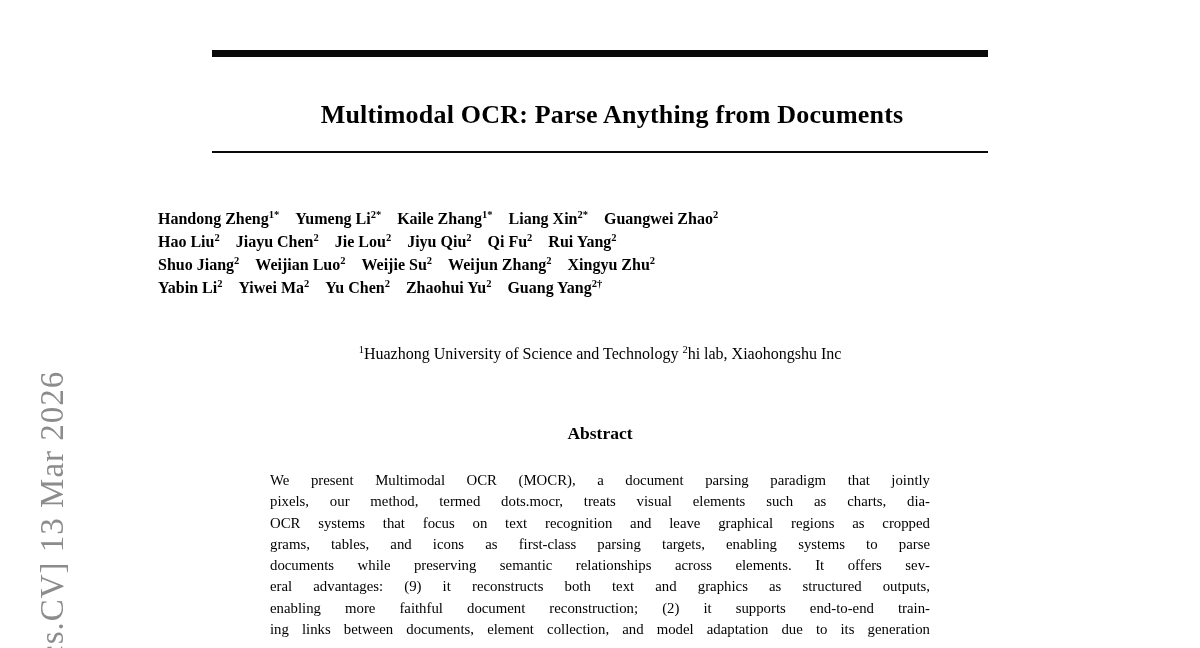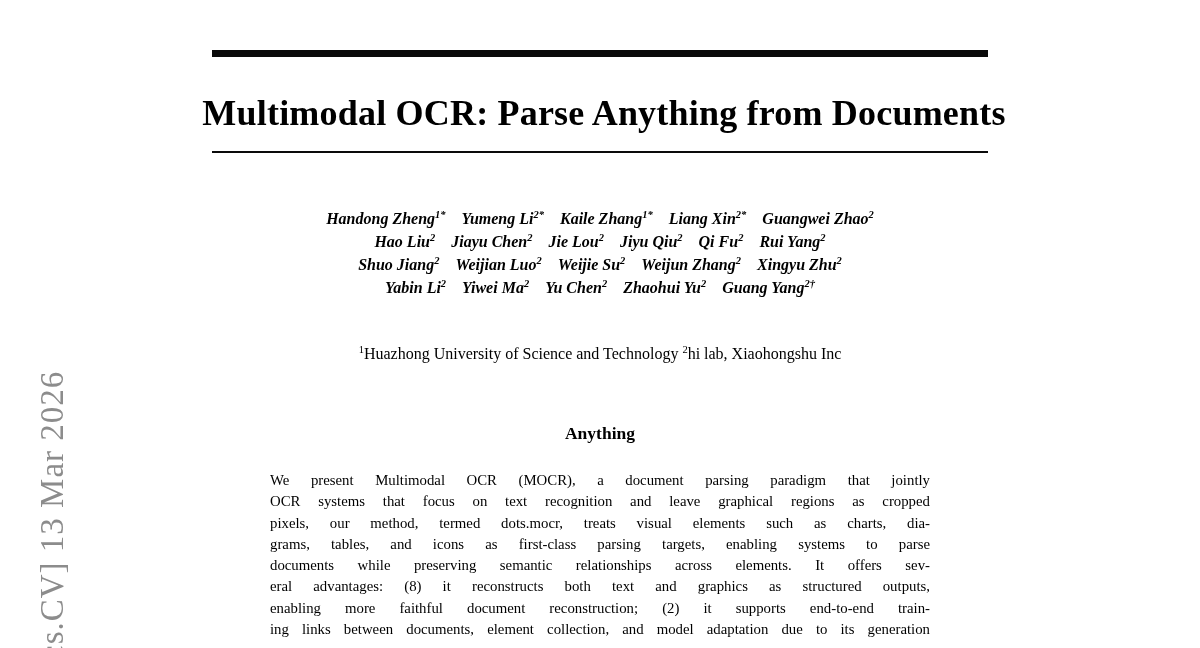--- a/index.html
+++ b/index.html
@@ -46,35 +46,33 @@
     top: 151px;
     width: 776px;
     height: 2px;
     background: #0a0a0a;
   }
   .title {
     position: absolute;
     left: 180px;
     top: 88px;
     width: 840px;
-    margin: 4px;
+    margin: 12px;
     text-align: center;
-    font-size: 36px;
+    font-size: 26px;
     font-weight: bold;
     letter-spacing: 0.2px;
   }
   .authors {
     position: absolute;
     left: 150px;
     top: 207px;
     width: 900px;
-    text-align: center;
     font-weight: bold;
     font-size: 16px;
-    font-style: italic;
   }
   .author-row { line-height: 23px; white-space: nowrap; }
   .author { margin: 0 8px; }
   .author sup, .affil sup {
     font-size: 10.5px;
     font-weight: bold;
     vertical-align: super;
     line-height: 0;
   }
   .affil sup { font-weight: normal; }
@@ -120,24 +118,24 @@
   <div class="rule-thick" style="background: rgb(10, 10, 10);"></div>
   <h1 class="title">Multimodal OCR: Parse Anything from Documents</h1>
   <div class="rule-thin" style="background: rgb(10, 10, 10);"></div>
   <div class="authors" id="authors">
       <div class="author-row"><span class="author">Handong Zheng<sup>1*</sup></span><span class="author">Yumeng Li<sup>2*</sup></span><span class="author">Kaile Zhang<sup>1*</sup></span><span class="author">Liang Xin<sup>2*</sup></span><span class="author">Guangwei Zhao<sup>2</sup></span></div>
       <div class="author-row"><span class="author">Hao Liu<sup>2</sup></span><span class="author">Jiayu Chen<sup>2</sup></span><span class="author">Jie Lou<sup>2</sup></span><span class="author">Jiyu Qiu<sup>2</sup></span><span class="author">Qi Fu<sup>2</sup></span><span class="author">Rui Yang<sup>2</sup></span></div>
       <div class="author-row"><span class="author">Shuo Jiang<sup>2</sup></span><span class="author">Weijian Luo<sup>2</sup></span><span class="author">Weijie Su<sup>2</sup></span><span class="author">Weijun Zhang<sup>2</sup></span><span class="author">Xingyu Zhu<sup>2</sup></span></div>
       <div class="author-row"><span class="author">Yabin Li<sup>2</sup></span><span class="author">Yiwei Ma<sup>2</sup></span><span class="author">Yu Chen<sup>2</sup></span><span class="author">Zhaohui Yu<sup>2</sup></span><span class="author">Guang Yang<sup>2†</sup></span></div>
     </div>
   <div class="affils" id="affils"><span class="affil"><sup>1</sup>Huazhong University of Science and Technology</span><span class="affil"><sup>2</sup>hi lab, Xiaohongshu Inc</span></div>
-  <h2 class="abs-head">Anything</h2>
+  <h2 class="abs-head">Abstract</h2>
   <div class="abs-body" id="abstract">
       <div class="abs-line">We present Multimodal OCR (MOCR), a document parsing paradigm that jointly</div>
+      <div class="abs-line">pixels, our method, termed dots.mocr, treats visual elements such as charts, dia-</div>
       <div class="abs-line">OCR systems that focus on text recognition and leave graphical regions as cropped</div>
-      <div class="abs-line">pixels, our method, termed dots.mocr, treats visual elements such as charts, dia-</div>
       <div class="abs-line">grams, tables, and icons as first-class parsing targets, enabling systems to parse</div>
       <div class="abs-line">documents while preserving semantic relationships across elements. It offers sev-</div>
-      <div class="abs-line">eral advantages: (8) it reconstructs both text and graphics as structured outputs,</div>
+      <div class="abs-line">eral advantages: (9) it reconstructs both text and graphics as structured outputs,</div>
       <div class="abs-line">enabling more faithful document reconstruction; (2) it supports end-to-end train-</div>
       <div class="abs-line">ing links between documents, element collection, and model adaptation due to its generation</div>
     </div>
 </div>
 
 </body></html>

